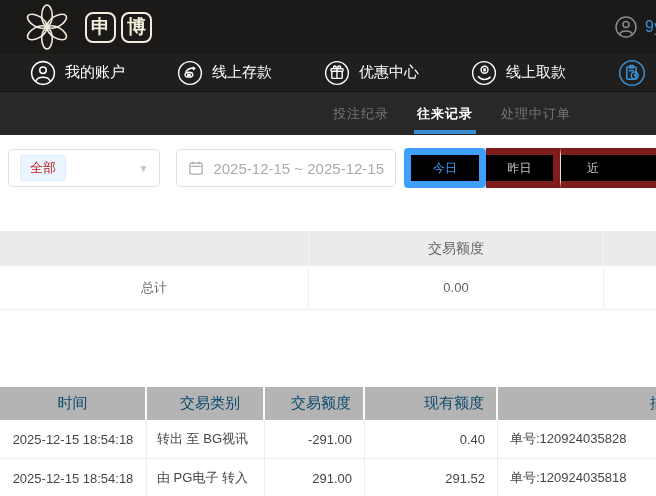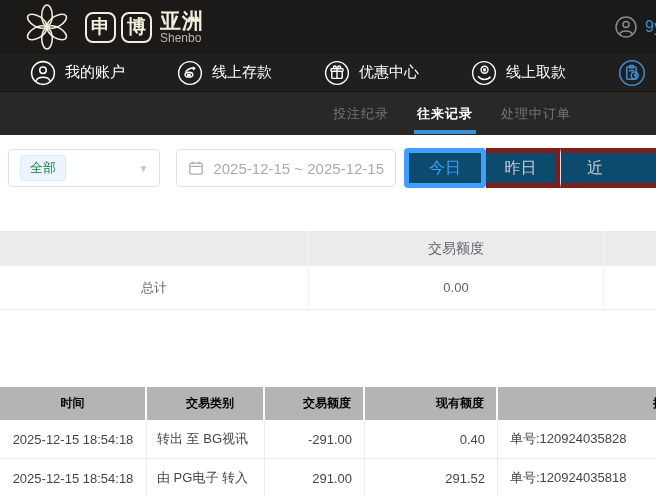--- a/index.html
+++ b/index.html
@@ -28,45 +28,45 @@
   .tabbar{height:43px;background:#2a2826;display:flex;align-items:center;padding-left:333px;gap:28px}
   .tab{color:#767676;font-size:13px;letter-spacing:1px;position:relative;height:100%;
        display:flex;align-items:center;cursor:pointer;white-space:nowrap}
   .tab.active{color:#fff;font-weight:bold}
   .tab.active::after{content:"";position:absolute;left:-3px;right:-3px;bottom:1px;height:4px;background:#3d8fd4}
 
   
   .filters{display:flex;align-items:center;margin:13px 0 0 8px;height:40px}
   .select{width:199px;height:38px;border:1px solid #dcdfe6;border-radius:4px;display:flex;
           align-items:center;padding:0 11px;background:#fff;cursor:pointer}
-  .tag{background:#ecf5ff;border:1px solid #d9ecff;color:#15803d;font-size:13px;padding:3px 9px;border-radius:3px}
+  .tag{background:#ecf5ff;border:1px solid #d9ecff;color:#b91c1c;font-size:13px;padding:3px 9px;border-radius:3px}
   .caret{margin-left:auto;color:#c0c4cc;font-size:10px}
   .datebox{width:232px;height:38px;border:1px solid #dcdfe6;border-radius:4px;display:flex;
            align-items:center;padding:0 11px;gap:9px;margin-left:16px;color:#a8abb2;font-size:15px;cursor:pointer;white-space:nowrap}
   .btn-group{display:flex;margin-left:8px;height:40px}
-  .qbtn{height:40px;border:5px solid #7f1d1d;background:#0c4a6e;color:#c9cbcf;font-size:16px;
+  .qbtn{height:40px;border:7px solid #7f1d1d;background:#000000;color:#c9cbcf;font-size:12px;
         display:flex;align-items:center;justify-content:center;cursor:pointer;white-space:nowrap}
   .qbtn.b-today{width:82px;border-color:#409eff;color:#409eff;border-radius:4px;z-index:2}
   .qbtn.b-yesterday{width:74px;border-left:none}
   .qbtn.b-recent{width:96px;border-left:1px solid #dcdfe6;border-right:none;justify-content:flex-start;padding-left:26px}
 
   
   .summary{margin-top:43px;width:820px}
   .s-head{height:35px;background:#ebebeb;display:flex}
   .s-hcell{display:flex;align-items:center;justify-content:center;color:#5f6368;font-size:14px}
   .s-hcell + .s-hcell{border-left:1px solid #f6f6f6}
   .s-row{height:44px;display:flex;border-bottom:1px solid #ebeef5;background:#fff}
   .s-cell{display:flex;align-items:center;justify-content:center;color:#5f6368;font-size:13px}
   .s-cell + .s-cell{border-left:1px solid #ebeef5}
   .s-c1{width:308px}.s-c2{width:295px}.s-c3{width:217px}
 
   
   .txtable{margin-top:77px;width:820px}
   .t-head{display:flex;height:33px;background:#b4b4b4}
-  .t-hcell{color:#000000;font-weight:bold;font-size:12px;display:flex;align-items:center;
+  .t-hcell{color:#0c4a6e;font-weight:normal;font-size:15px;display:flex;align-items:center;
            justify-content:center;border-right:2px solid #fbfbfb}
   .t-hcell:last-child{border-right:none}
   .t-row{display:flex;height:39px;border-bottom:1px solid #ececec;background:#fff}
   .t-cell{display:flex;align-items:center;border-right:1px solid #ececec;color:#454545;font-size:13px;white-space:nowrap}
   .c-time{width:147px;justify-content:center}
   .c-type{width:118px;padding-left:10px}
   .c-amount{width:100px;justify-content:flex-end;padding-right:12px}
   .c-balance{width:133px;justify-content:flex-end;padding-right:12px}
   .c-note{width:322px;padding-left:12px;border-right:none}
 
@@ -82,24 +82,20 @@
         <ellipse cx="0" cy="-12" rx="5.5" ry="11"></ellipse>
         <ellipse cx="0" cy="-12" rx="5.5" ry="11" transform="rotate(60)"></ellipse>
         <ellipse cx="0" cy="-12" rx="5.5" ry="11" transform="rotate(120)"></ellipse>
         <ellipse cx="0" cy="-12" rx="5.5" ry="11" transform="rotate(180)"></ellipse>
         <ellipse cx="0" cy="-12" rx="5.5" ry="11" transform="rotate(240)"></ellipse>
         <ellipse cx="0" cy="-12" rx="5.5" ry="11" transform="rotate(300)"></ellipse>
       </g>
     </svg>
     <div class="logo-box">申</div>
     <div class="logo-box">博</div>
-    <div class="logo-region">
-      <span class="cn">亚洲</span>
-      <span class="en">Shenbo</span>
-    </div>
   </div>
   <div class="top-user">
     <svg width="24" height="24" viewBox="0 0 24 24">
       <g fill="none" stroke="#8a8a8a" stroke-width="1.5">
         <circle cx="12" cy="12" r="10"></circle>
         <circle cx="12" cy="9.5" r="3"></circle>
         <path d="M5.5,19.5 C7,14.8 17,14.8 18.5,19.5"></path>
       </g>
     </svg>
     <span class="name">9y</span>

